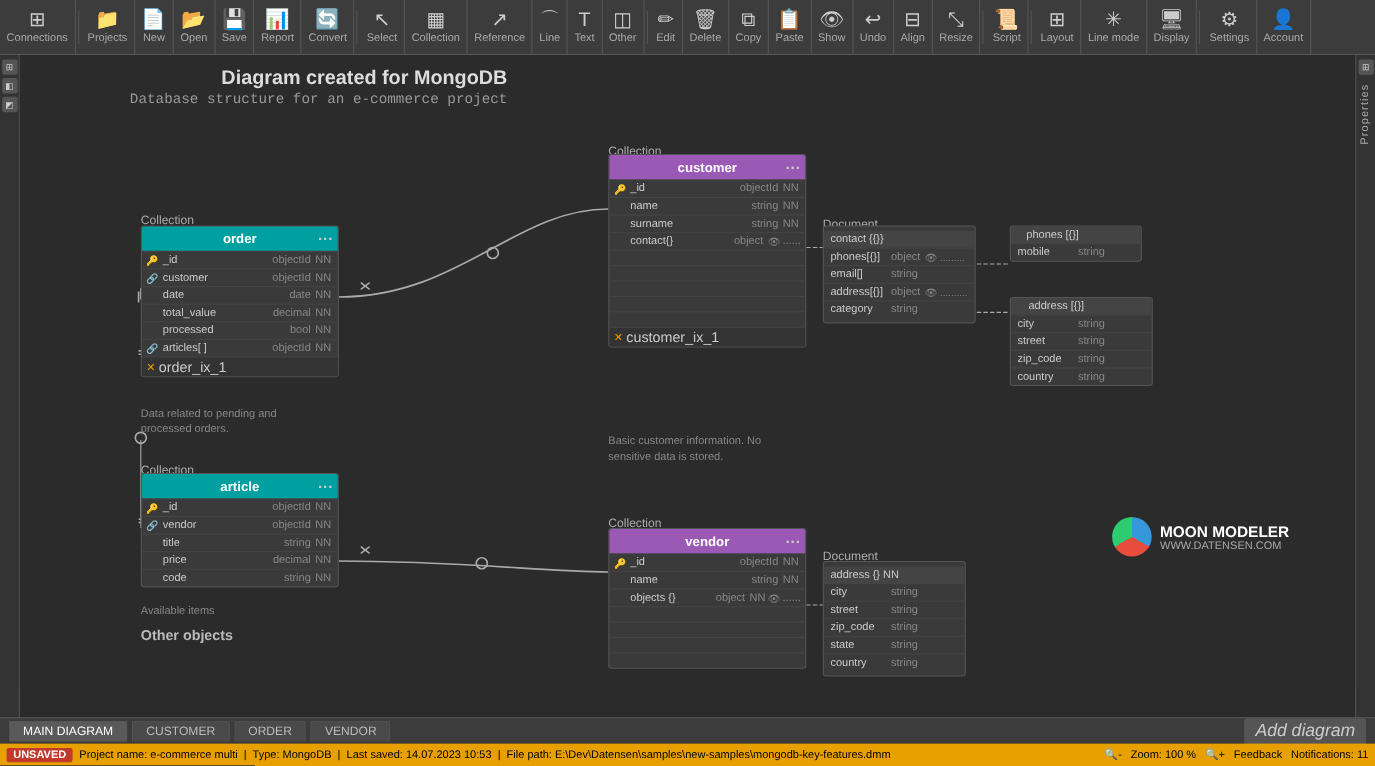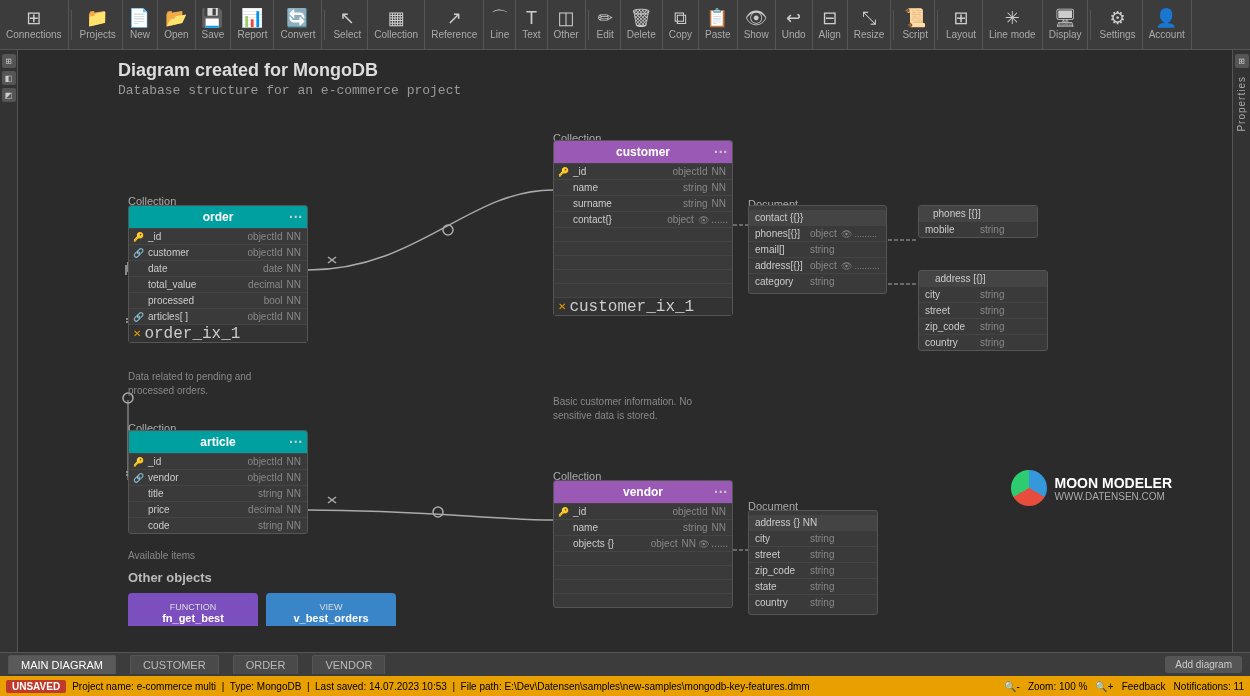--- a/index.html
+++ b/index.html
@@ -19,38 +19,38 @@
 
     
     #right-sidebar { position: absolute; right: 0; top: 50px; width: 18px; background: #333; border-left: 1px solid #555; height: calc(100% - 70px); display: flex; flex-direction: column; align-items: center; padding: 4px 0; }
     .properties-label { writing-mode: vertical-rl; text-orientation: mixed; transform: rotate(180deg); font-size: 10px; color: #aaa; margin-top: 8px; letter-spacing: 1px; }
 
     
     #canvas { position: absolute; left: 18px; top: 50px; right: 18px; bottom: 70px; background: #2b2b2b; overflow: hidden; }
 
     
     #diagram-title { position: absolute; left: 100px; top: 10px; }
-    #diagram-title h2 { font-size: 18px; color: #ddd; font-weight: 600; }
+    #diagram-title h2 { font-size: 18px; color: #ddd; font-weight: 600; text-align: right; }
     #diagram-title p { font-size: 13px; color: #999; margin-top: 2px; font-family: Liberation Mono, monospace; }
 
     
     .collection-box { position: absolute; background: #3a3a3a; border: 1px solid #555; border-radius: 3px; }
     .collection-header { height: 22px; display: flex; align-items: center; justify-content: center; border-radius: 2px 2px 0 0; position: relative; font-size: 12px; font-weight: 600; color: #fff; }
     .collection-header .dots { position: absolute; right: 4px; font-size: 14px; color: #ccc; cursor: pointer; }
     .collection-row { display: flex; align-items: center; padding: 1px 4px; height: 16px; border-top: 1px solid #444; }
     .collection-row:first-of-type { border-top: 1px solid #555; }
     .row-icon { width: 12px; height: 12px; margin-right: 3px; display: flex; align-items: center; justify-content: center; font-size: 9px; }
     .row-name { flex: 1; color: #ccc; font-size: 10px; }
     .row-type { color: #888; font-size: 10px; margin-right: 4px; }
     .row-nn { color: #888; font-size: 10px; margin-right: 2px; }
     .row-eye { color: #888; font-size: 9px; margin-right: 2px; }
     .row-dots { color: #888; font-size: 10px; }
     .index-row { display: flex; align-items: center; padding: 2px 4px; background: #333; border-top: 1px solid #444; height: 18px; }
     .index-icon { color: #e8a000; font-size: 10px; margin-right: 3px; }
-    .index-name { color: #ccc; font-size: 16px; font-family: Liberation Mono, monospace; }
+    .index-name { color: #ccc; font-size: 13px; }
 
     
     #order-collection { left: 110px; top: 155px; width: 180px; }
     #order-header { background: #00a0a0; }
 
     
     #article-collection { left: 110px; top: 380px; width: 180px; }
     #article-header { background: #00a0a0; }
 
     
@@ -68,24 +68,24 @@
     .obj-btn { width: 130px; height: 40px; border-radius: 4px; display: flex; flex-direction: column; align-items: center; justify-content: center; cursor: pointer; }
     .obj-btn-purple { background: #7b4fbd; }
     .obj-btn-blue { background: #3a85c8; }
     .obj-btn-type { font-size: 9px; color: #ddd; }
     .obj-btn-name { font-size: 11px; color: #fff; font-weight: 600; }
 
     
     #connectors { position: absolute; left: 0; top: 0; width: 100%; height: 100%; pointer-events: none; }
 
     
-    #tab-bar { position: absolute; bottom: 20px; left: 0; right: 0; height: 24px; background: #3c3c3c; border-top: 1px solid #555; display: flex; align-items: center; padding: 0 8px; gap: 14px; }
+    #tab-bar { position: absolute; bottom: 20px; left: 0; right: 0; height: 24px; background: #3c3c3c; border-top: 1px solid #555; display: flex; align-items: center; padding: 0 8px; gap: 4px; }
     .tab { padding: 3px 12px; font-size: 11px; color: #bbb; cursor: pointer; border-radius: 2px 2px 0 0; background: #4a4a4a; border: 1px solid #555; border-bottom: none; }
     .tab.active { background: #5a5a5a; color: #fff; }
-    #add-diagram-btn { margin-left: auto; padding: 3px 10px; background: #555; color: #ccc; font-size: 10px; border-radius: 3px; cursor: pointer; }
+    #add-diagram-btn { margin-left: auto; padding: 3px 10px; background: #555; color: #ccc; font-size: 16px; border-radius: 3px; cursor: pointer; font-style: italic; }
 
     
     #status-bar { position: absolute; bottom: 0; left: 0; right: 0; height: 20px; background: #e8a000; display: flex; align-items: center; padding: 0 6px; font-size: 10px; color: #000; }
     #status-bar .unsaved { background: #c0392b; color: #fff; padding: 1px 6px; border-radius: 2px; margin-right: 6px; font-weight: 700; font-size: 10px; }
     #status-bar .zoom-area { margin-left: auto; display: flex; align-items: center; gap: 8px; color: #000; }
 
     
     #logo-area { position: absolute; right: 60px; bottom: 120px; display: flex; align-items: center; gap: 8px; }
     .logo-circle { width: 36px; height: 36px; border-radius: 50%; background: conic-gradient(#3498db 0deg 120deg, #e74c3c 120deg 240deg, #2ecc71 240deg 360deg); }
     .logo-text { color: #ddd; }
@@ -550,30 +550,20 @@
       </div>
       <div class="sub-doc-row">
         <span class="sub-doc-name">country</span>
         <span class="sub-doc-type">string</span>
       </div>
     </div>
   </div>
 
   <div id="other-objects">
     <h3>Other objects</h3>
-    <div class="obj-buttons">
-      <div class="obj-btn obj-btn-purple">
-        <span class="obj-btn-type">FUNCTION</span>
-        <span class="obj-btn-name">fn_get_best</span>
-      </div>
-      <div class="obj-btn obj-btn-blue">
-        <span class="obj-btn-type">VIEW</span>
-        <span class="obj-btn-name">v_best_orders</span>
-      </div>
-    </div>
   </div>
 
   <div id="logo-area">
     <div class="logo-circle"></div>
     <div class="logo-text">
       <div class="brand">MOON MODELER</div>
       <div class="url">WWW.DATENSEN.COM</div>
     </div>
   </div>
 

